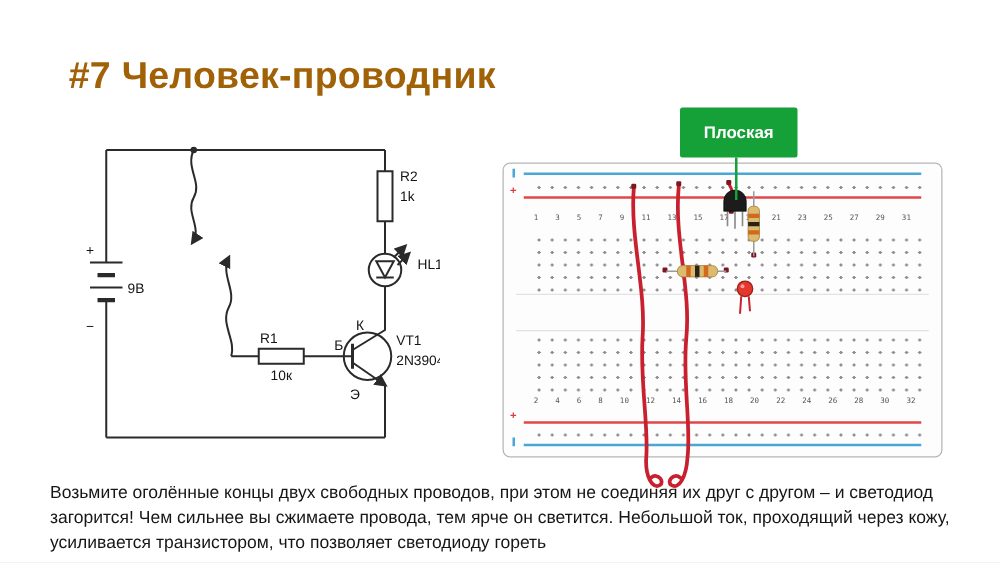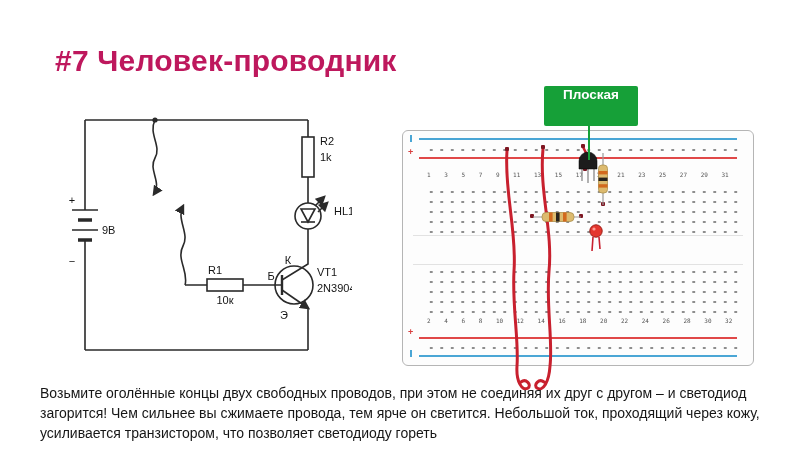--- a/index.html
+++ b/index.html
@@ -1,19 +1,19 @@
 <!DOCTYPE html>
 <html><head>
 <meta charset="utf-8">
 <style>
   html,body{margin:0;padding:0;background:#e9e9e9;}
   .slide{position:relative;width:800px;height:450px;background:#ffffff;overflow:hidden;
          font-family:"Liberation Sans",sans-serif;margin:0 auto;}
   .title{position:absolute;left:55px;top:44px;margin:0;font-size:30px;font-weight:700;
-         color:#be185d;letter-spacing:.2px;}
+         color:#a16207;letter-spacing:.2px;}
   .body-text{position:absolute;left:40px;top:383px;width:742px;margin:0;font-size:14px;
          line-height:1.43;color:#161616;}
 
   
   .schematic{position:absolute;left:52px;top:92px;width:300px;height:272px;}
   .schematic svg{width:100%;height:100%;}
   .sch-labels text{font-family:"Liberation Sans",sans-serif;font-size:11px;}
 
   
   .bboard{position:absolute;left:402px;top:130px;width:350px;height:234px;background:#fdfdfd;
@@ -37,21 +37,21 @@
   .rail-mark.plus{color:#d84040;}
   .mark-plus-top{left:5px;top:17px;} .mark-plus-bot{left:5px;top:197px;}
   .blue-tick{position:absolute;width:2px;height:7px;background:#4aa6d5;}
   .tick-top{left:7px;top:4px;} .tick-bot{left:7px;top:219px;}
   .overlay{position:absolute;left:0;top:0;width:350px;height:270px;overflow:visible;
            pointer-events:none;}
 
   
   .callout{position:absolute;left:544px;top:86px;width:94px;height:40px;background:#16a038;
            color:#fff;font-weight:700;font-size:13.5px;text-align:center;line-height:1.3;
-           display:flex;flex-direction:row;justify-content:center;border-radius:2px;z-index:5;}
+           display:flex;flex-direction:column;justify-content:center;border-radius:2px;z-index:5;}
   .callout-line{position:absolute;left:588px;top:126px;width:2px;height:34px;background:#16a038;z-index:4;}
 </style>
 </head>
 <body>
 
 <div class="slide">
 
   <h1 class="title">#7 Человек-проводник</h1>
 
   <div class="schematic">

